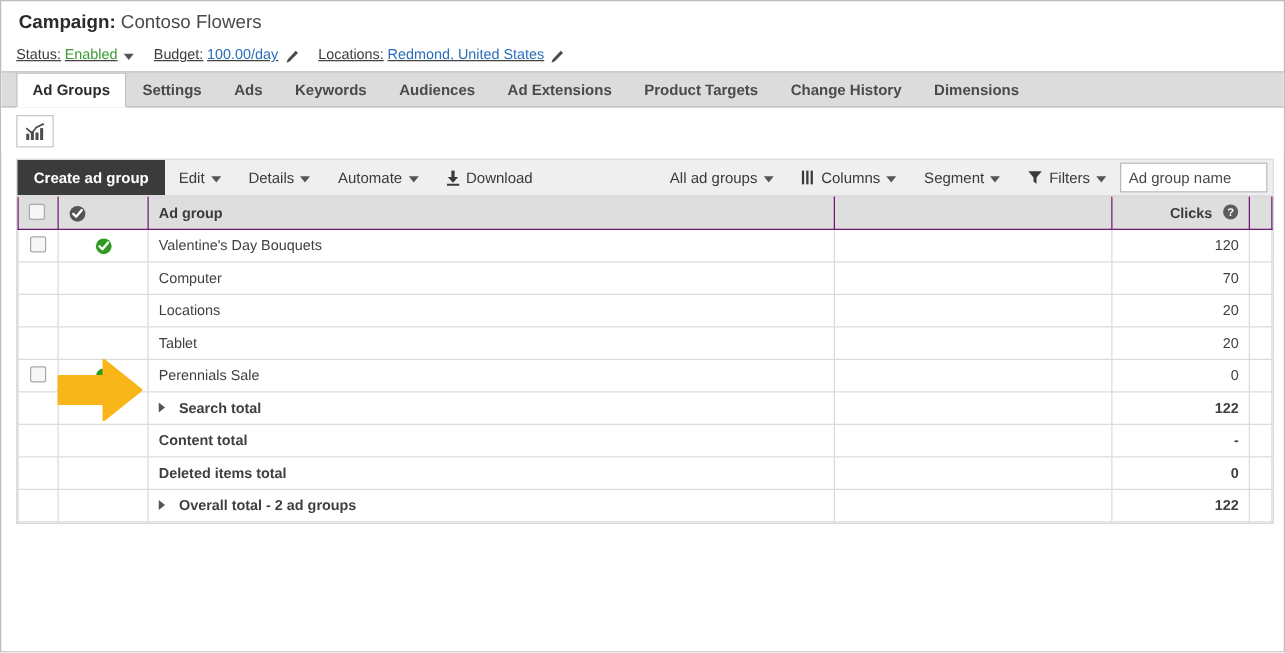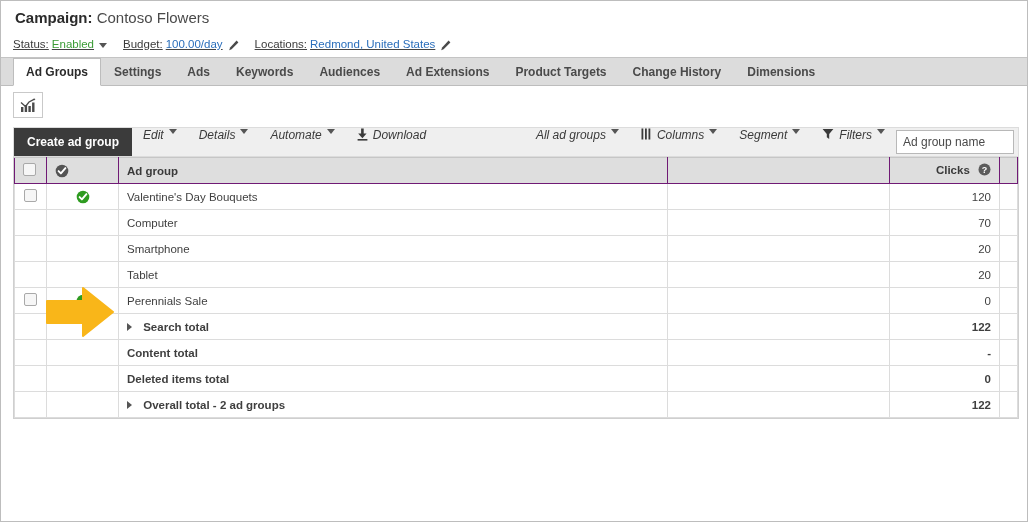--- a/index.html
+++ b/index.html
@@ -119,27 +119,26 @@
   .btn-primary {
     background: #3b3b3b;
     color: #ffffff;
     font-weight: bold;
     font-size: 12px;
     display: flex; align-items: center;
     padding: 0 13px;
     cursor: pointer;
   }
   .tb-item {
-    display: flex; align-items: flex-start;
+    display: flex; align-items: center;
     padding: 0 11px;
     font-size: 12px;
     color: #3a3a3a;
     cursor: pointer;
     white-space: nowrap;
-    font-style: italic;
   }
   .tb-item .ic { display: inline-flex; align-items: center; margin-right: 5px; }
   .spacer { flex: 1 1 auto; }
   .tb-input {
     align-self: center;
     margin-right: 4px;
     width: 118px; height: 24px;
     border: 1px solid #b8b8b8;
     background: #fff;
     font-family: "Liberation Sans", sans-serif;
@@ -408,21 +407,21 @@
           <td></td>
           <td class="name-ind">Computer</td>
           <td></td>
           <td class="right">70</td>
           <td></td>
         </tr>
 
         <tr>
           <td></td>
           <td></td>
-          <td class="name-ind">Smartphone</td>
+          <td class="name-ind">Locations</td>
           <td></td>
           <td class="right">20</td>
           <td></td>
         </tr>
 
         <tr>
           <td></td>
           <td></td>
           <td class="name-ind">Tablet</td>
           <td></td>

